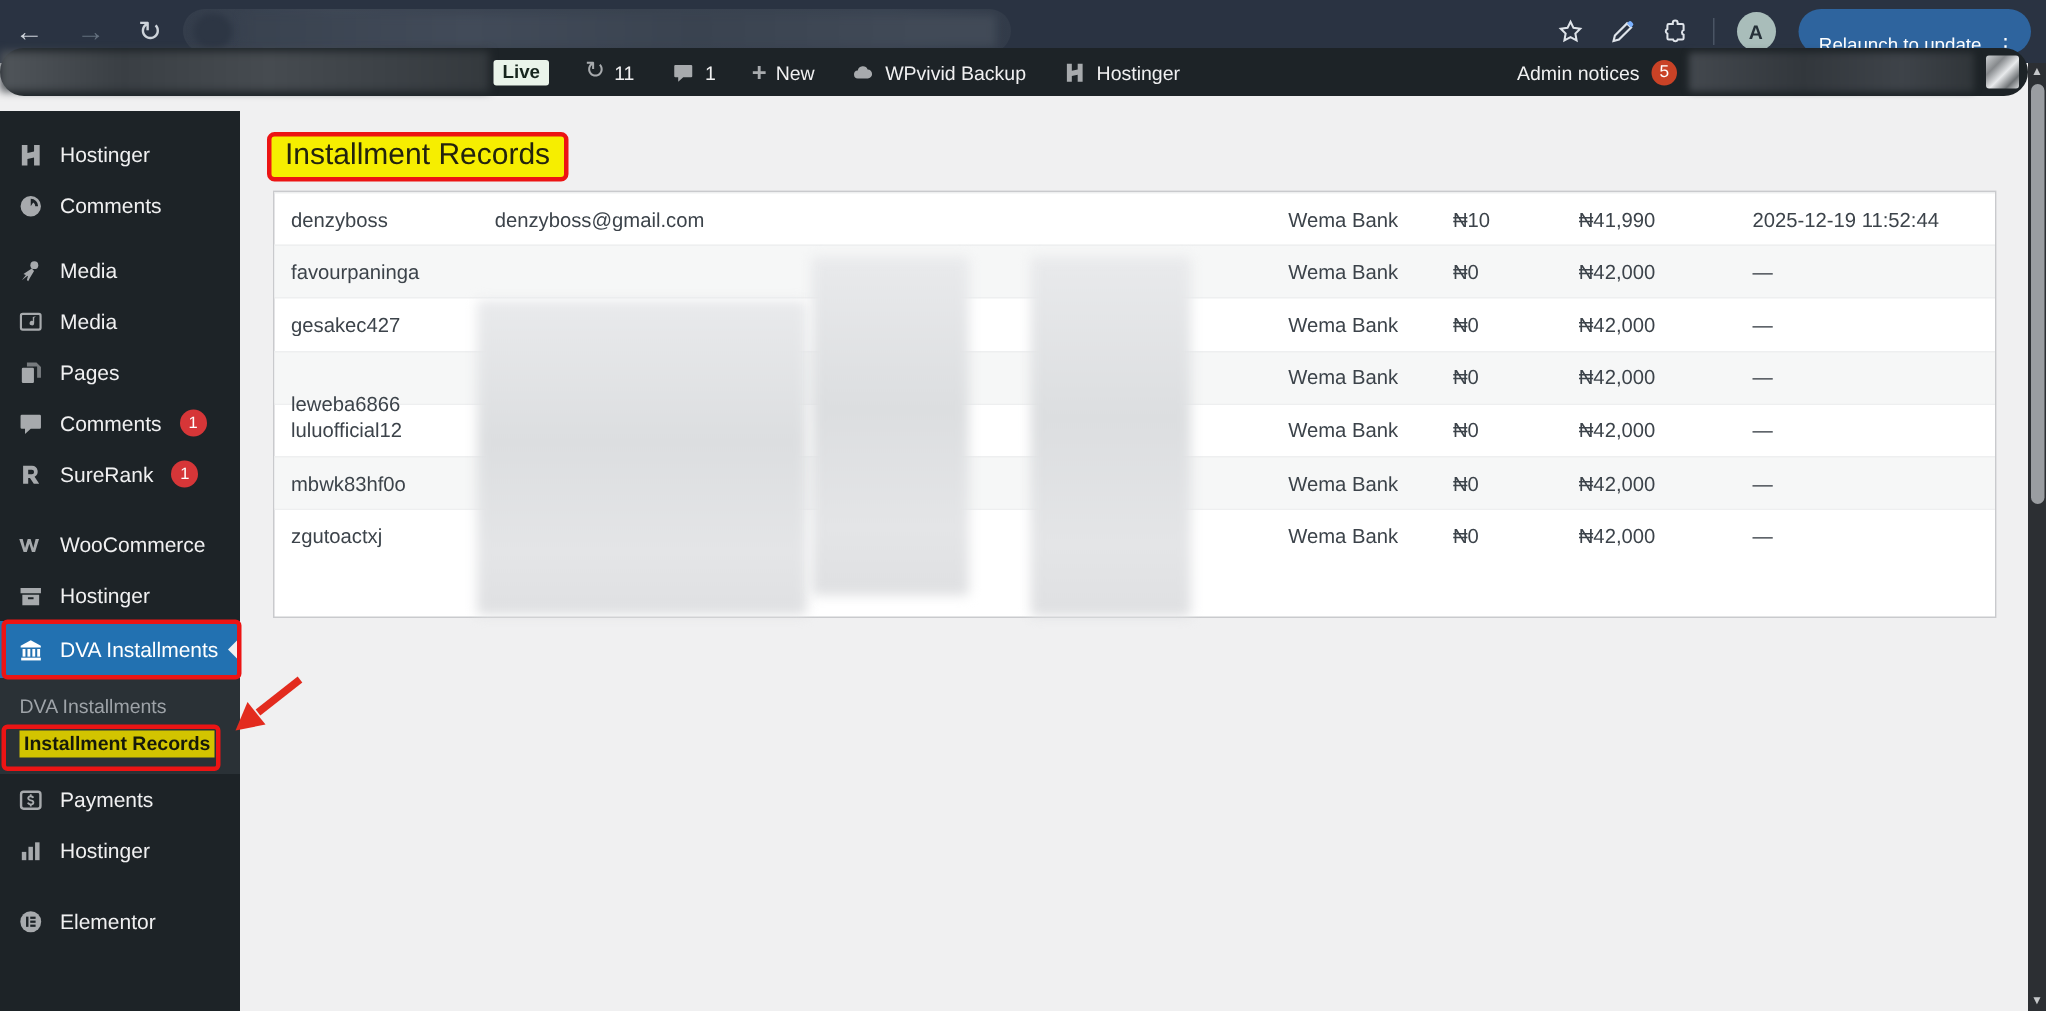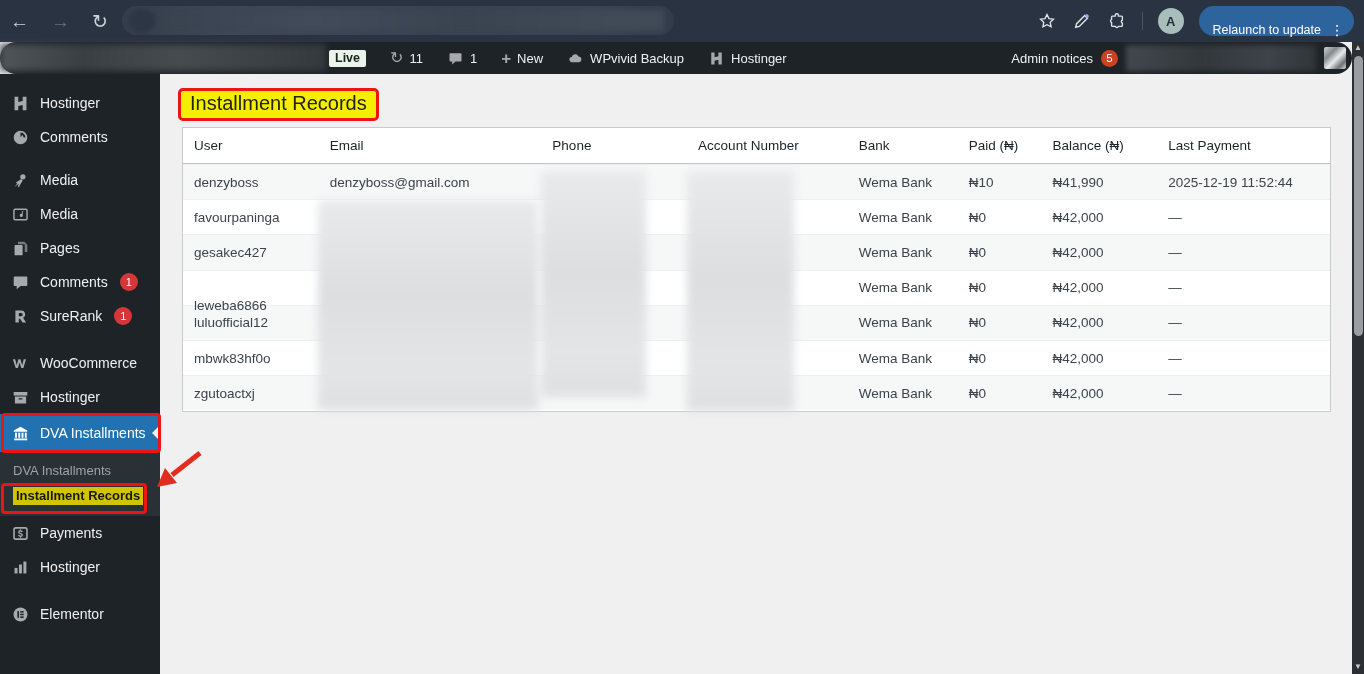--- a/index.html
+++ b/index.html
@@ -21,21 +21,21 @@
   .chrome-icon { width:20px; height:20px; display:flex; align-items:center; justify-content:center; }
   .chrome-icon svg { width:18px; height:18px; }
   .chrome-divider { width:1px; height:18px; background:#4a5564; }
   .chrome-avatar { width:26px; height:26px; border-radius:50%; background:#a9bdba; color:#253038;
                    display:flex; align-items:center; justify-content:center; font-size:13px; font-weight:bold; }
   .relaunch-btn { height:30px; border-radius:15px; background:#2e649e; color:#fff; display:flex; align-items:center;
                   gap:9px; padding:18px 10px 0 14px; font-size:12.5px; }
   .kebab { font-size:14px; color:#fff; }
 
   
-  .admin-bar { position:absolute; left:0; top:42px; width:1352px; height:32px; background:#1d2327; color:#f0f0f1; font-size:13px;border-radius:16px; }
+  .admin-bar { position:absolute; left:0; top:32px; width:1352px; height:32px; background:#1d2327; color:#f0f0f1; font-size:13px;border-radius:16px; }
   .ab-blur-left { position:absolute; left:0; top:2px; width:326px; height:27px;
                   background:linear-gradient(90deg,#50555a,#3a3f44 25%,#464b50 55%,#3c4146 80%,#34393d); filter:blur(3px); }
   .ab-left { position:absolute; left:329px; top:0; height:32px; display:flex; align-items:center; gap:24px; }
   .ab-item { display:flex; align-items:center; gap:6px; white-space:nowrap; }
   .ab-ico { width:17px; height:17px; display:flex; align-items:center; justify-content:center; color:#a7aaad; }
   .ab-ico svg { width:15px; height:15px; fill:currentColor; }
   .live-badge { background:#eaf4ea; color:#17251d; font-size:12.5px; font-weight:bold; padding:1px 6px 2px; border-radius:2px; }
   .update-glyph { font-size:16px; color:#a7aaad; line-height:1; }
   .plus-glyph { font-size:17px; font-weight:bold; color:#a7aaad; line-height:1; }
   .ab-right { position:absolute; right:6px; top:0; height:32px; display:flex; align-items:center; gap:8px; }
@@ -316,30 +316,20 @@
     </div>
 
   <div class="content">
     <div class="page-title">
       <span>Installment Records</span>
     </div>
     <div class="table-wrap" id="table">
       <div class="blur-block blur-email"></div>
       <div class="blur-block blur-phone"></div>
       <div class="blur-block blur-account"></div>
-    <div class="t-header">
-          <div class="t-cell" style="width: 136px;">User</div>
-          <div class="t-cell" style="width: 223px;">Email</div>
-          <div class="t-cell" style="width: 146px;">Phone</div>
-          <div class="t-cell" style="width: 161px;">Account Number</div>
-          <div class="t-cell" style="width: 110px;">Bank</div>
-          <div class="t-cell" style="width: 84px;">Paid (₦)</div>
-          <div class="t-cell" style="width: 116px;">Balance (₦)</div>
-          <div class="t-cell" style="width: 173px;">Last Payment</div>
-        </div>
         <div class="t-row">
           <div class="t-cell" style="width: 136px;">denzyboss</div>
           <div class="t-cell" style="width: 223px;">denzyboss@gmail.com</div>
           <div class="t-cell" style="width: 146px;"></div>
           <div class="t-cell" style="width: 161px;"></div>
           <div class="t-cell" style="width: 110px;">Wema Bank</div>
           <div class="t-cell" style="width: 84px;">₦10</div>
           <div class="t-cell" style="width: 116px;">₦41,990</div>
           <div class="t-cell" style="width: 173px;">2025-12-19 11:52:44</div>
         </div>

